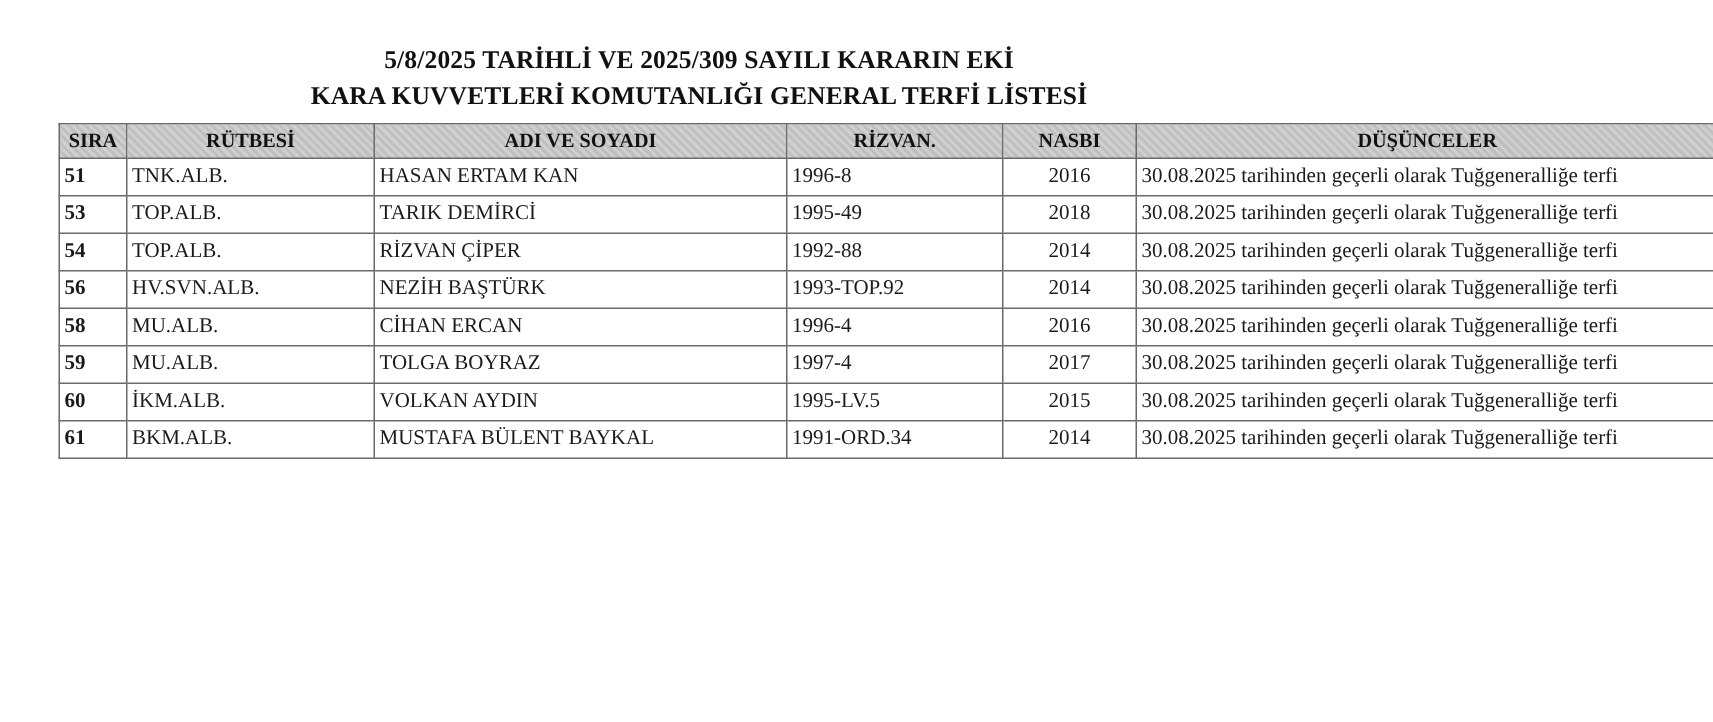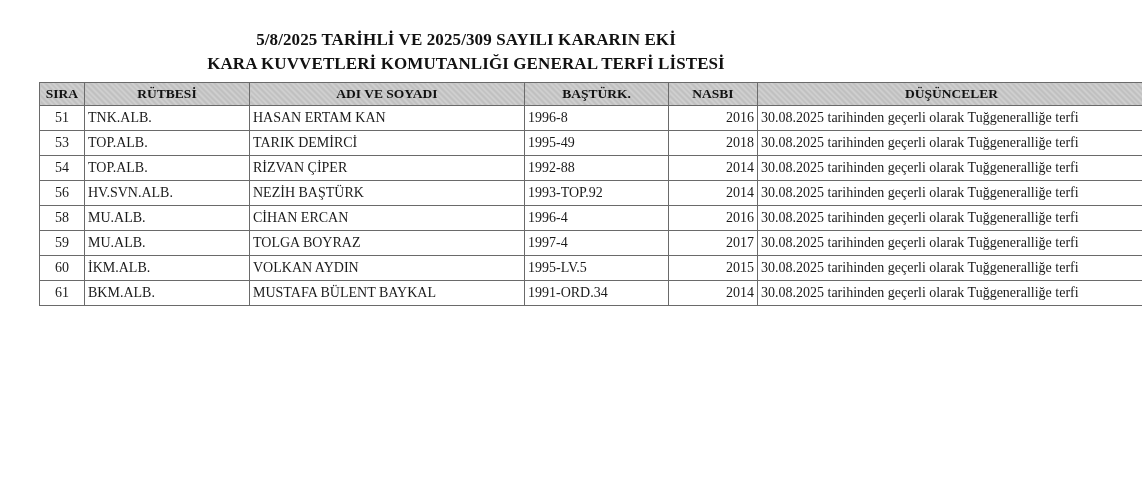--- a/index.html
+++ b/index.html
@@ -20,22 +20,22 @@
   }
   table.list th, table.list td {
     border: 1px solid #6a6a6a; padding: 0 3px; height: 24px;
     white-space: nowrap; overflow: hidden;
   }
   table.list th {
     background: #c9c9c9;
     background-image: repeating-linear-gradient(45deg, rgba(255,255,255,0.12) 0 2px, rgba(0,0,0,0.05) 2px 4px);
     font-weight: bold; font-size: 13.5px; text-align: center; height: 22px; color: #111;
   }
-  table.list td.c-sira { text-align: center; }
-  table.list td.c-nasbi { text-align: right; }
+  table.list td.c-sira { text-align: left; font-weight: bold; }
+  table.list td.c-nasbi { text-align: center; }
   table.list td.c-dus { padding-left: 3px; }
 </style>
 </head>
 <body>
 
 <div class="title l1">5/8/2025 TARİHLİ VE 2025/309 SAYILI KARARIN EKİ</div>
 <div class="title l2">KARA KUVVETLERİ KOMUTANLIĞI GENERAL TERFİ LİSTESİ</div>
 
 <table class="list">
   <colgroup>
@@ -44,21 +44,21 @@
     <col style="width:275px">
     <col style="width:144px">
     <col style="width:89px">
     <col style="width:388px">
   </colgroup>
   <thead>
     <tr>
       <th>SIRA</th>
       <th>RÜTBESİ</th>
       <th>ADI VE SOYADI</th>
-      <th>BAŞTÜRK.</th>
+      <th>RİZVAN.</th>
       <th>NASBI</th>
       <th>DÜŞÜNCELER</th>
     </tr>
   </thead>
   <tbody id="tbody">
       <tr>
         <td class="c-sira">51</td>
         <td class="c-rutbe">TNK.ALB.</td>
         <td class="c-ad">HASAN ERTAM KAN</td>
         <td class="c-sicil">1996-8</td>

